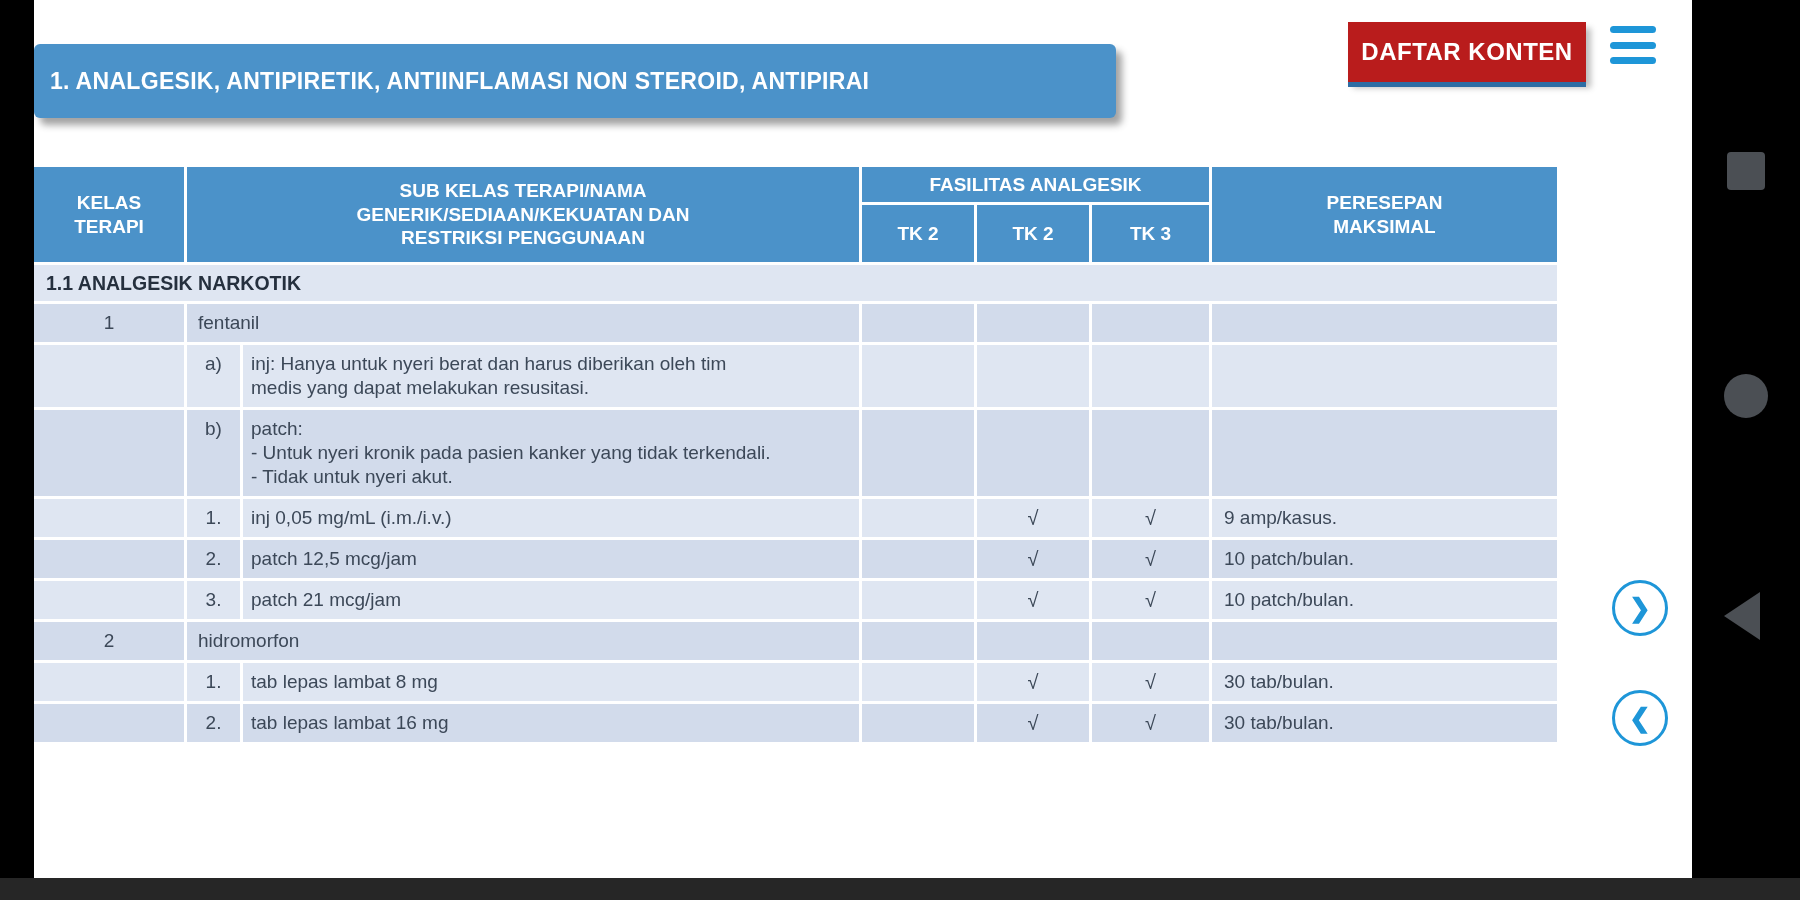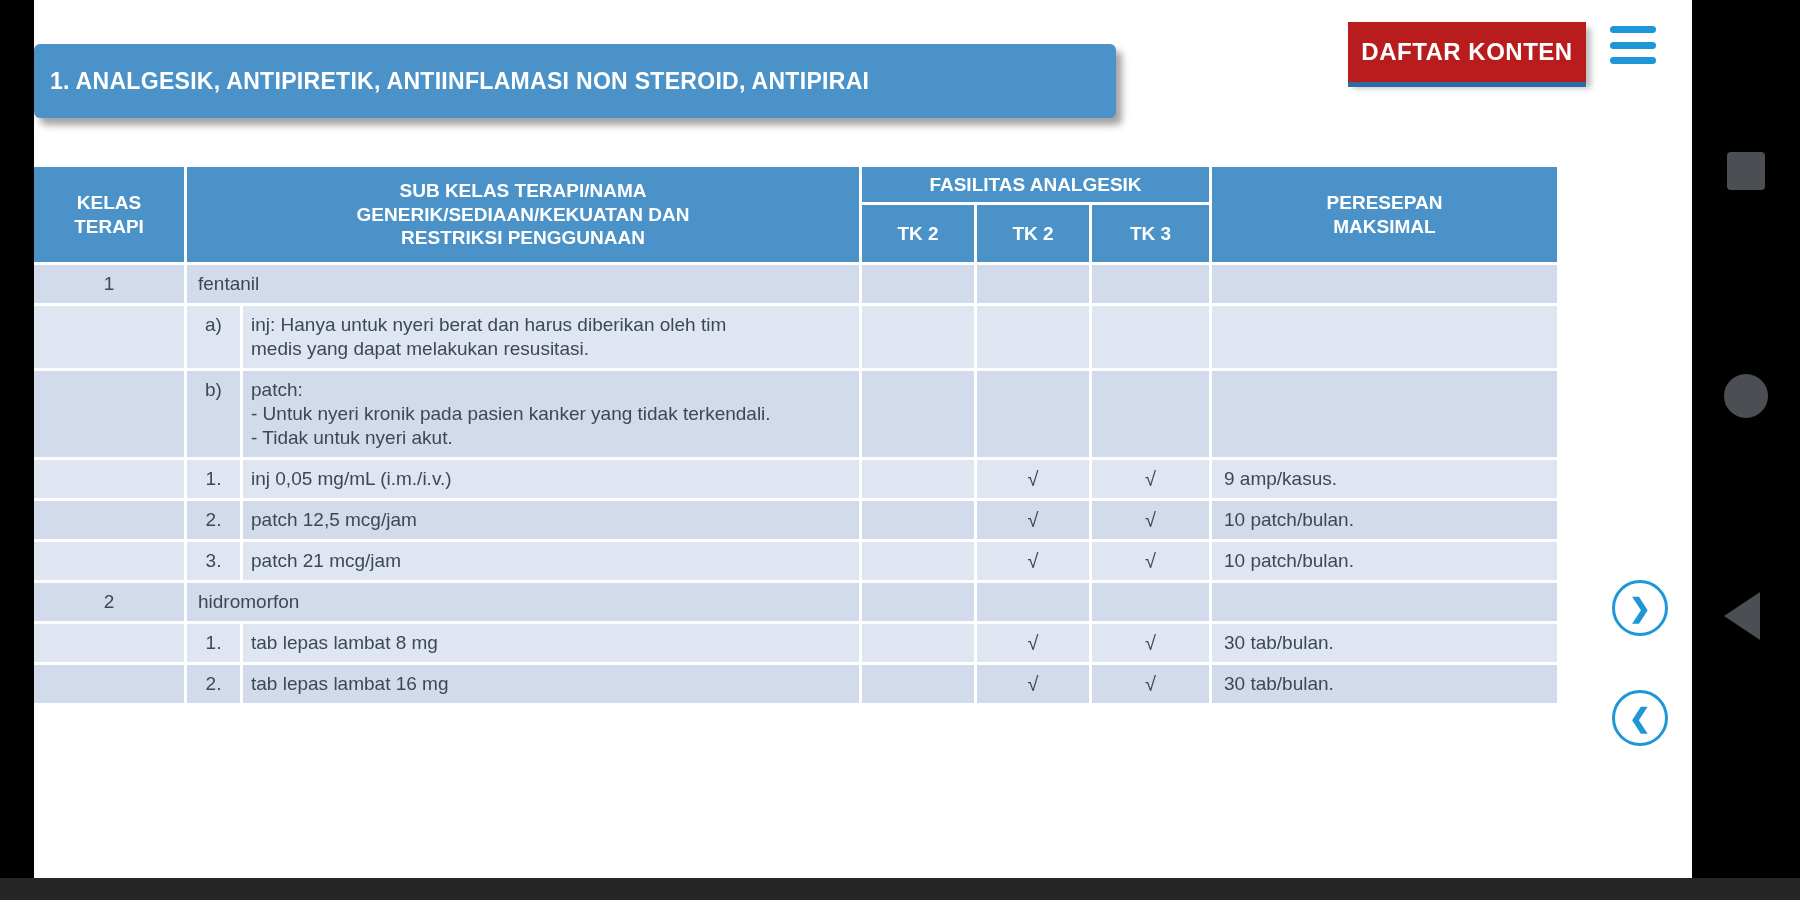--- a/index.html
+++ b/index.html
@@ -100,20 +100,23 @@
           <div class="tk-row">
             <div class="tk-cell">TK 2</div>
             <div class="tk-cell">TK 2</div>
             <div class="tk-cell">TK 3</div>
           </div>
         </div>
         <div class="th">PERESEPAN
 MAKSIMAL</div>
       </div>
 
+      <div class="section-row">
+        <div class="section-cell">1.1 ANALGESIK NARKOTIK</div>
+      </div>
 
       <div>
           <div class="trow shade-b">
             <div class="cell c-kelas">1</div>
             <div class="cell c-name">fentanil</div>
             <div class="cell c-tk c-tk1"></div>
             <div class="cell c-tk c-tk2"></div>
             <div class="cell c-tk c-tk3"></div>
             <div class="cell c-max"></div>
           </div>

